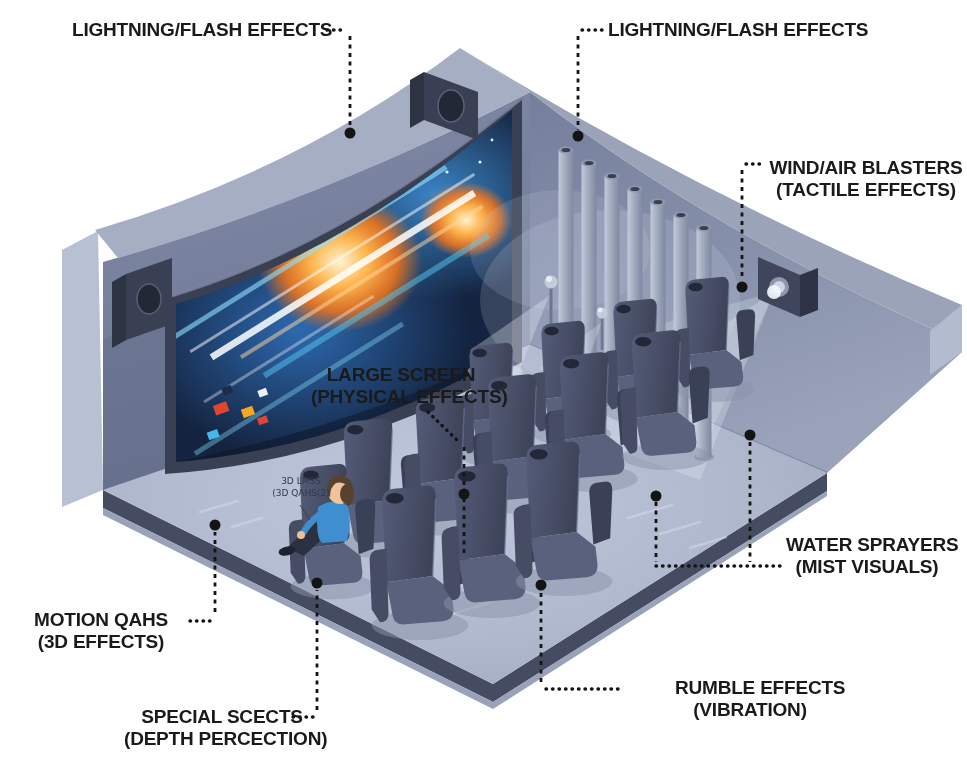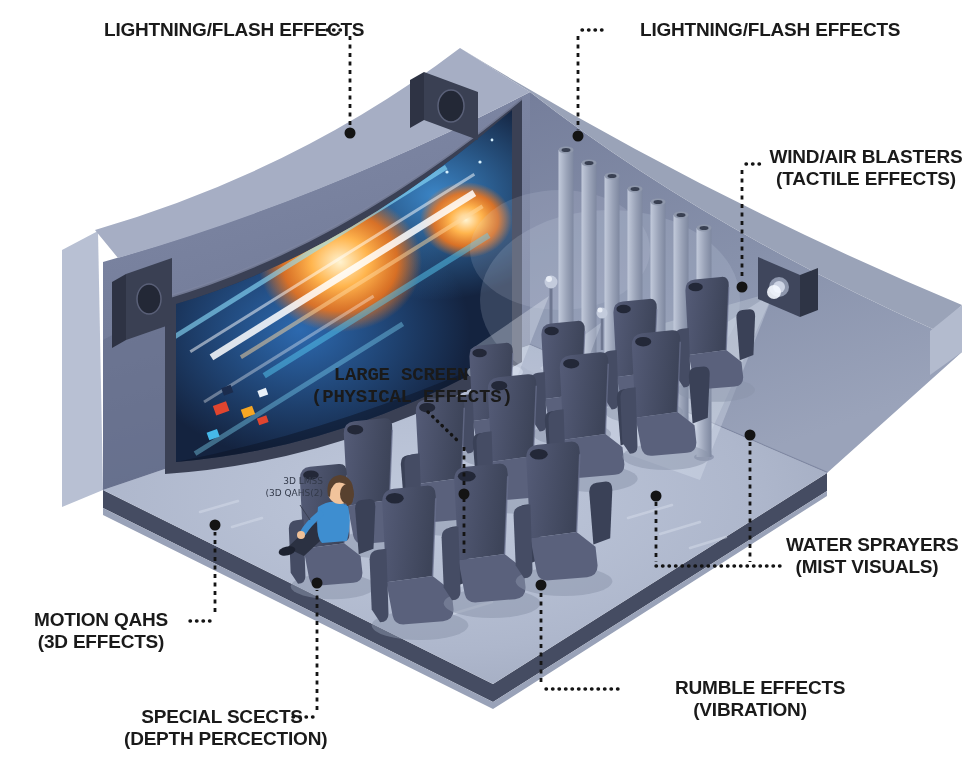--- a/index.html
+++ b/index.html
@@ -2,21 +2,21 @@
 <html><head>
 <meta charset="utf-8">
 <style>
   html,body{margin:0;padding:0;background:#ffffff;}
   #stage{position:relative;width:967px;height:782px;background:#ffffff;overflow:hidden;
          font-family:"Liberation Sans",sans-serif;}
   #scene{position:absolute;left:0;top:0;}
   .lbl{position:absolute;font-weight:bold;font-size:19px;line-height:1.16;
        letter-spacing:-0.2px;color:#1a1a1a;text-align:center;white-space:nowrap;}
   .lbl span{display:block;}
-  .lbl.left-align{text-align:left;margin-left:32px;}
+  .lbl.left-align{text-align:left;}
   .note{position:absolute;font-family:"DejaVu Sans",sans-serif;font-size:9px;line-height:1.3;
         color:#333a4a;text-align:center;white-space:nowrap;}
   .note span{display:block;}
 </style>
 </head>
 <body>
 
 <div id="stage">
 
 <svg id="scene" width="967" height="782" viewBox="0 0 967 782">
@@ -302,26 +302,26 @@
 </svg>
 
 <div class="lbl left-align" style="left:72px;top:19px;">
   <span>LIGHTNING/FLASH EFFECTS</span>
 </div>
 
 <div class="lbl left-align" style="left:608px;top:19px;">
   <span>LIGHTNING/FLASH EFFECTS</span>
 </div>
 
-<div class="lbl" style="left:768px;top:146px;width:196px;">
+<div class="lbl" style="left:768px;top:157px;width:196px;">
   <span>WIND/AIR BLASTERS</span>
   <span>(TACTILE EFFECTS)</span>
 </div>
 
-<div class="lbl" style="left:311px;top:364px;width:180px;font-family:Liberation Mono, monospace;">
+<div class="lbl" style="left:311px;top:364px;width:180px;">
   <span>LARGE SCREEN</span>
   <span>(PHYSICAL EFFECTS)</span>
 </div>
 
 <div class="lbl" style="left:786px;top:534px;width:162px;">
   <span>WATER SPRAYERS</span>
   <span>(MIST VISUALS)</span>
 </div>
 
 <div class="lbl" style="left:26px;top:609px;width:150px;">
@@ -332,18 +332,18 @@
 <div class="lbl" style="left:124px;top:706px;width:196px;">
   <span>SPECIAL SCECTS</span>
   <span>(DEPTH PERCECTION)</span>
 </div>
 
 <div class="lbl" style="left:630px;top:677px;width:150px;margin-left:45px;">
   <span>RUMBLE EFFECTS</span>
   <span>(VIBRATION)</span>
 </div>
 
-<div class="note" style="left:245px;top:476px;width:78px;text-align:right;">
+<div class="note" style="left:262px;top:476px;width:78px;">
   <span>3D LMSS</span>
   <span>(3D QAHS(2)</span>
 </div>
 
 </div>
 
 </body></html>

